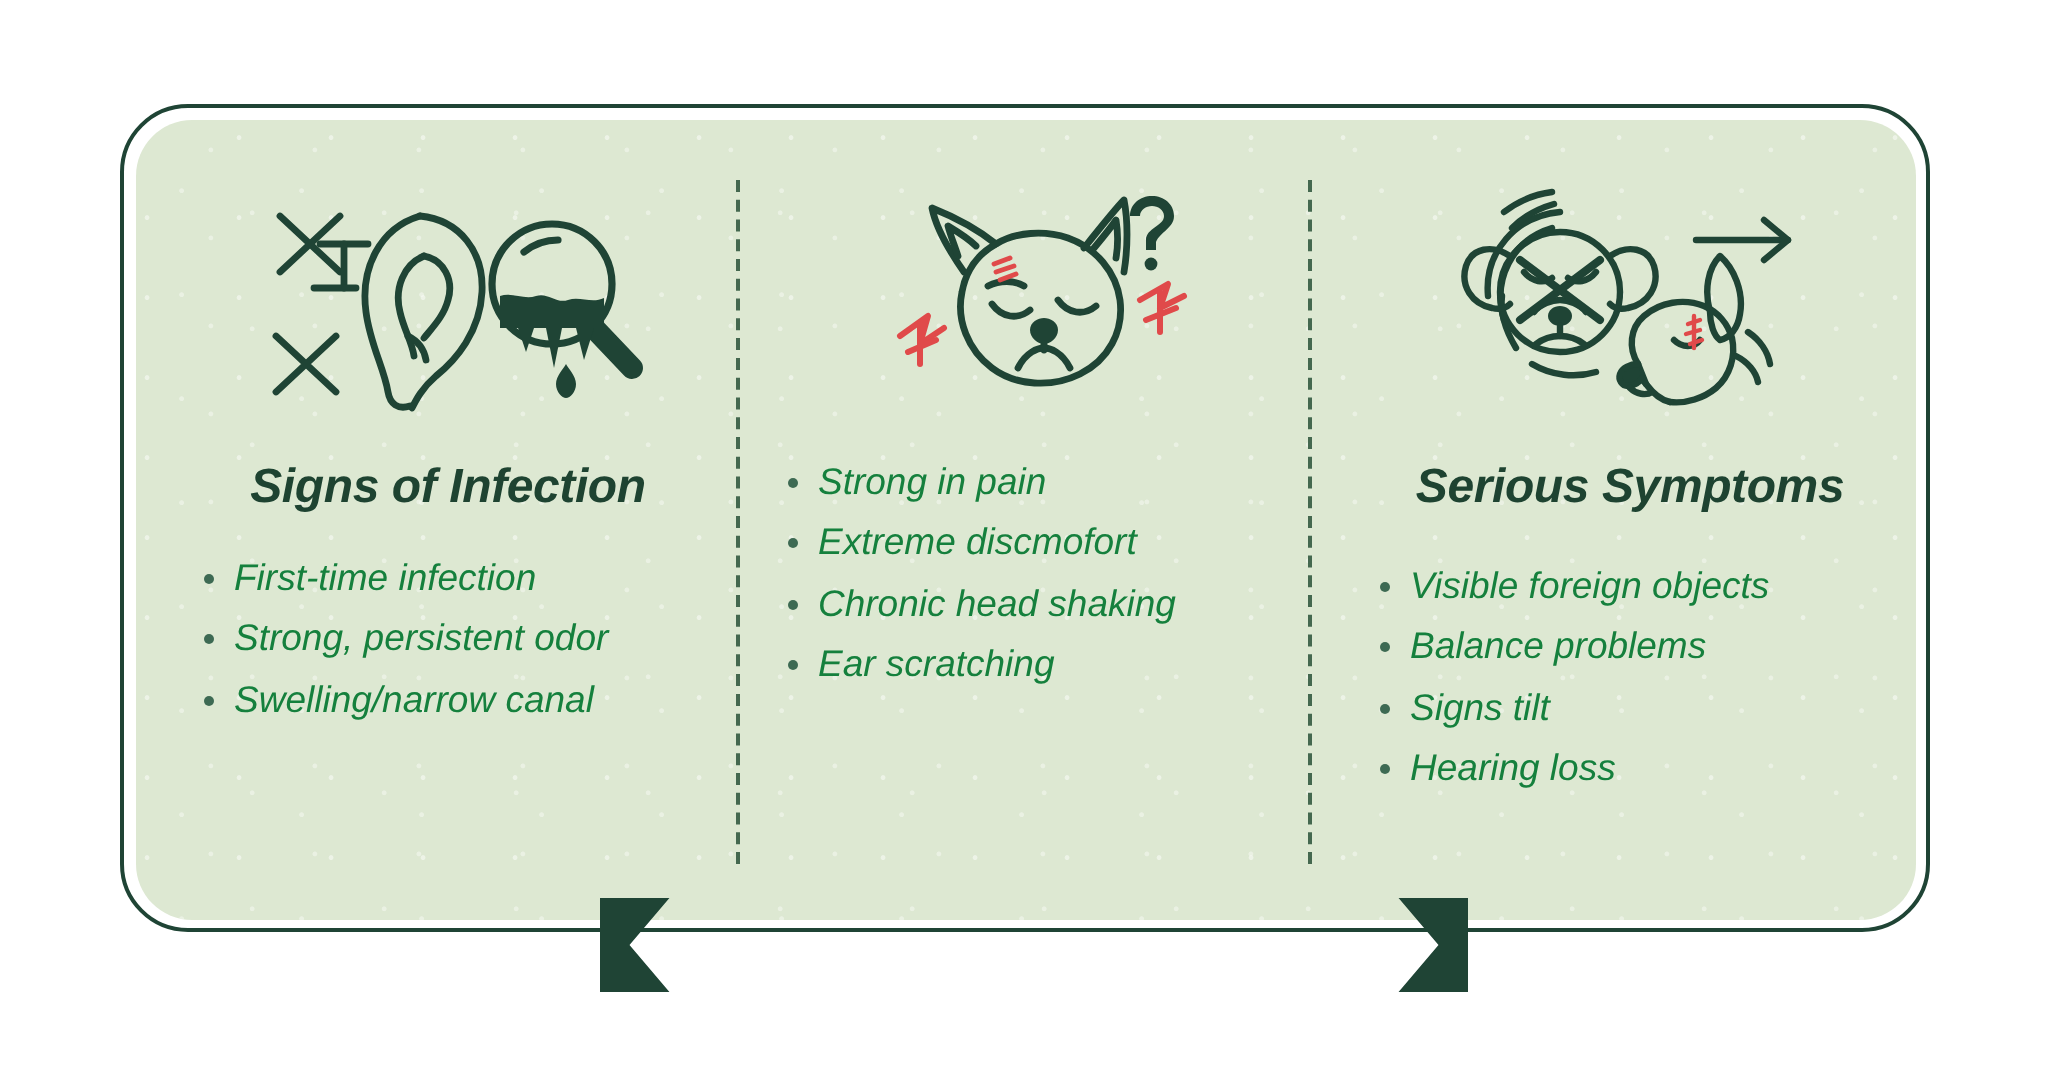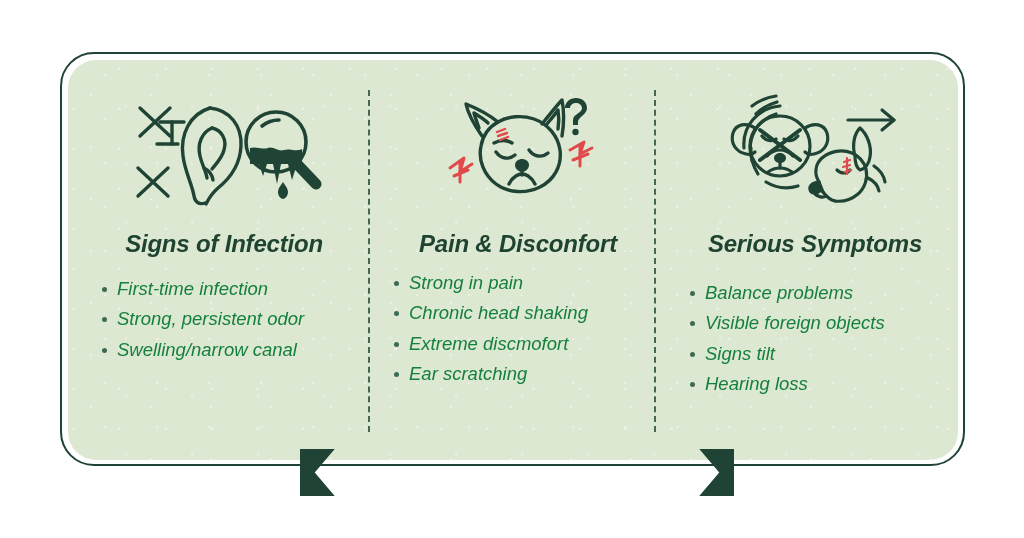--- a/index.html
+++ b/index.html
@@ -274,25 +274,24 @@
               <path d="M150 54 L150 74"></path>
             </g>
 
             <g stroke="#e04a4a" stroke-width="2.4" stroke-linecap="round">
               <path d="M67 40 L75 37"></path>
               <path d="M68 44 L77 41"></path>
               <path d="M70 48 L78 45"></path>
             </g>
           </svg>
         </div>
-        <div class="col-title">Pain &amp; Disconfort</div>
         <ul class="bullets">
           <li>Strong in pain</li>
+          <li>Extreme discmofort</li>
           <li>Chronic head shaking</li>
-          <li>Extreme discmofort</li>
           <li>Ear scratching</li>
         </ul>
       </div>
 
       <div class="col col-3">
         <div class="icon-wrap">
           <svg width="190" height="125" viewBox="0 0 190 125" fill="none" aria-hidden="true">
             <g stroke="#1f4435" stroke-width="3.2" stroke-linecap="round" stroke-linejoin="round" fill="none">
 
               <path d="M22 58 C20 36 36 18 58 16"></path>
@@ -345,22 +344,22 @@
             <g stroke="#e04a4a" stroke-width="2.2" stroke-linecap="round">
               <path d="M122 72 L128 70"></path>
               <path d="M121 77 L128 75"></path>
               <path d="M123 82 L129 80"></path>
               <path d="M125 68 L125 84"></path>
             </g>
           </svg>
         </div>
         <div class="col-title">Serious Symptoms</div>
         <ul class="bullets">
+          <li>Visible foreign objects</li>
           <li>Balance problems</li>
-          <li>Visible foreign objects</li>
           <li>Signs tilt</li>
           <li>Hearing loss</li>
         </ul>
       </div>
 
     </div>
   </div>
 
   <div class="ribbon">
     <div class="ribbon-inner">

